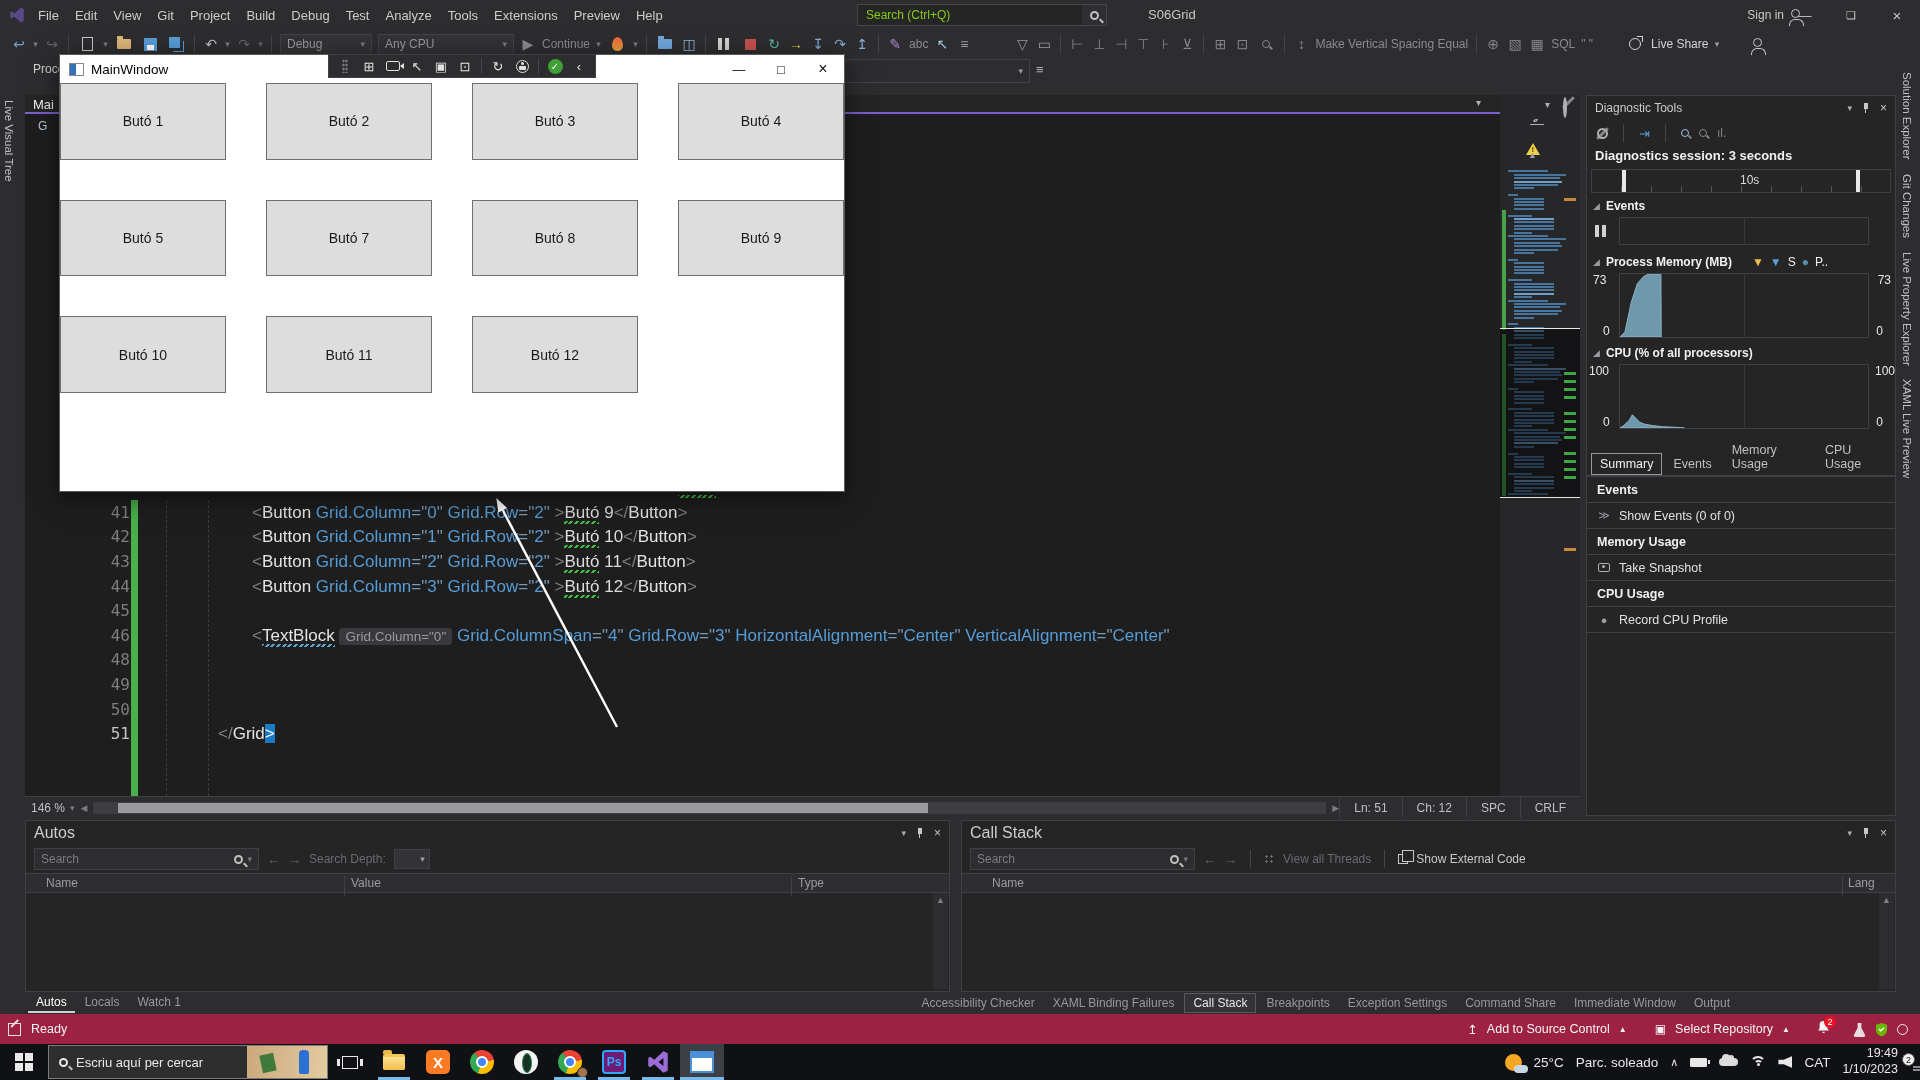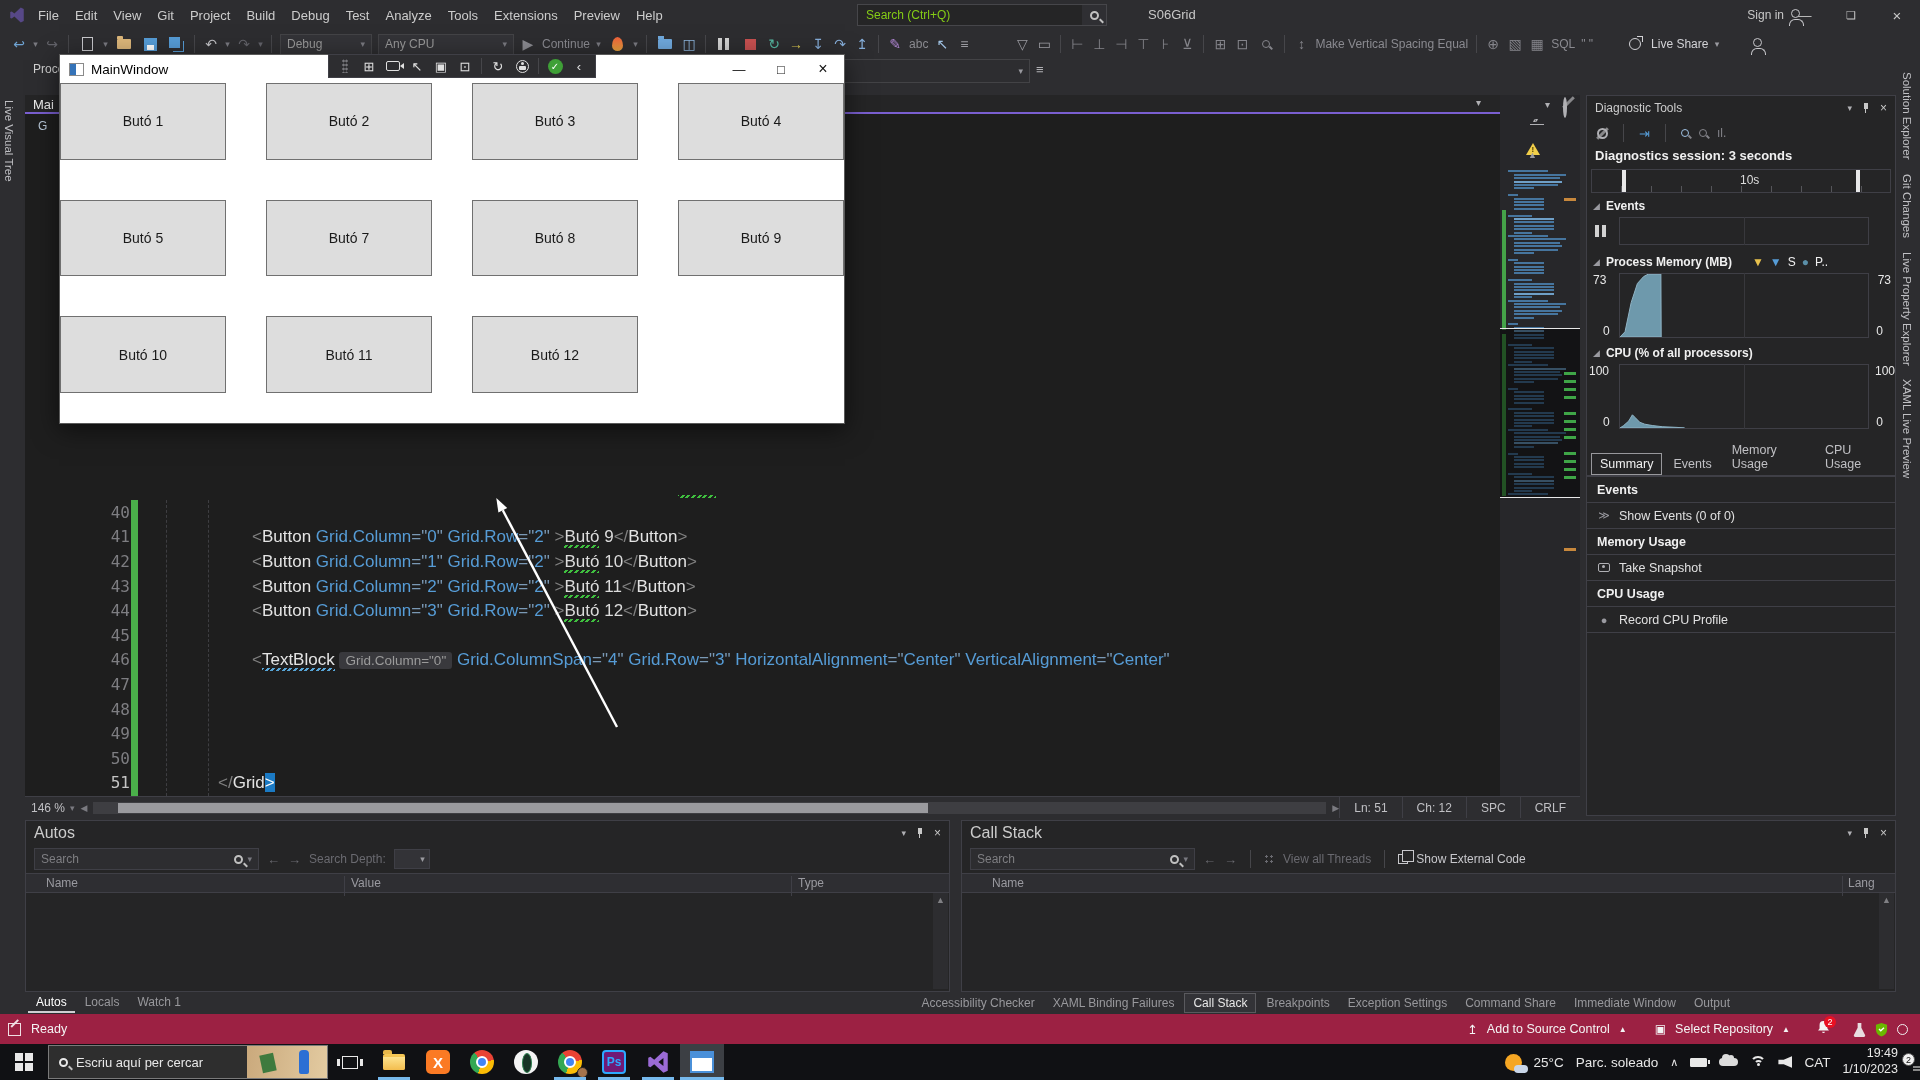--- a/index.html
+++ b/index.html
@@ -143,21 +143,21 @@
   #diag-tabs{display:flex;align-items:flex-end;gap:2px;padding:8px 4px 0 4px;border-bottom:2px solid #3f3f46;}
   #diag-tabs .dtab{padding:3px 8px;color:#c0c0c4;font-size:12.5px;border:1px solid transparent;}
   #diag-tabs .dtab.act{border:1px solid #98989c;color:#f0f0f0;background:#252526;}
   .srow{display:flex;align-items:center;gap:8px;height:26px;padding:0 10px;border-bottom:1px solid #3f3f46;font-size:12.5px;color:#e0e0e0;}
   .srow.hd{font-weight:bold;color:#f0f0f0;}
   .srow .sic{color:#9a9aa0;font-size:11px;width:14px;display:inline-flex;justify-content:center;}
   .ic-cam2{width:12px;height:9px;border:1.5px solid #b0b0b4;border-radius:2px;position:relative;}
   .ic-cam2::before{content:"";position:absolute;left:3px;top:1px;width:3px;height:3px;border-radius:50%;background:#b0b0b4;}
 
   
-  #appwin{left:59px;top:54px;width:786px;height:370px;background:#fff;border:1px solid #5a5a5a;box-shadow:0 6px 24px rgba(0,0,0,.55);z-index:30;}
+  #appwin{left:59px;top:54px;width:786px;height:438px;background:#fff;border:1px solid #5a5a5a;box-shadow:0 6px 24px rgba(0,0,0,.55);z-index:30;}
   #appwin-title{height:28px;background:#fff;display:flex;align-items:center;padding:0 0 0 9px;}
   #appwin-icon{width:15px;height:13px;border:1px solid #8a8a8a;background:linear-gradient(to right,#3573b8 0 45%,#ffffff 45%);margin-right:7px;}
   #appwin-title .t{font-size:13.5px;color:#000;}
   #appwin-ctrls{margin-left:auto;display:flex;height:28px;}
   #appwin-ctrls span{width:42px;display:flex;align-items:center;justify-content:center;color:#111;font-size:13px;}
   #btn-grid{position:absolute;left:0;top:28px;width:784px;height:310px;display:grid;grid-template-columns:repeat(4,1fr);grid-template-rows:repeat(3,1fr);gap:40px;}
   .wbtn{background:#dddddd;border:1px solid #707070;display:flex;align-items:center;justify-content:center;font-size:14px;color:#1a1a1a;}
   #julia{position:absolute;left:0;top:338px;width:784px;height:98px;display:flex;align-items:center;justify-content:center;font-size:24px;color:#1a1a1a;}
 
   
@@ -409,28 +409,26 @@
   <div id="editor" class="abs">
     <div id="tabstrip"></div>
     <div id="tab-frag">Mai</div>
     <div id="doc-caret">▾</div>
     <div id="purple-line"></div>
     <div id="crumb-frag">G</div>
     <div class="iguide" style="left:141px"></div>
     <div class="iguide" style="left:183px"></div>
     <div id="chgbar"></div>
     <div id="code-lines">
-        <div class="crow"><span class="lnum">40</span><span class="ctext" style="padding-left: 108px;"></span></div>
         <div class="crow"><span class="lnum">41</span><span class="ctext" style="padding-left: 108px;"><span class="c-p">&lt;</span><span class="c-t">Button</span><span class="c-x"> </span><span class="c-a">Grid.Column</span><span class="c-q">="</span><span class="c-v">0</span><span class="c-q">"</span><span class="c-x"> </span><span class="c-a">Grid.Row</span><span class="c-q">="</span><span class="c-v">2</span><span class="c-q">"</span><span class="c-x"> </span><span class="c-p">&gt;</span><span class="c-x sq-g">Butó</span><span class="c-x"> 9</span><span class="c-p">&lt;/</span><span class="c-t">Button</span><span class="c-p">&gt;</span></span></div>
         <div class="crow"><span class="lnum">42</span><span class="ctext" style="padding-left: 108px;"><span class="c-p">&lt;</span><span class="c-t">Button</span><span class="c-x"> </span><span class="c-a">Grid.Column</span><span class="c-q">="</span><span class="c-v">1</span><span class="c-q">"</span><span class="c-x"> </span><span class="c-a">Grid.Row</span><span class="c-q">="</span><span class="c-v">2</span><span class="c-q">"</span><span class="c-x"> </span><span class="c-p">&gt;</span><span class="c-x sq-g">Butó</span><span class="c-x"> 10</span><span class="c-p">&lt;/</span><span class="c-t">Button</span><span class="c-p">&gt;</span></span></div>
         <div class="crow"><span class="lnum">43</span><span class="ctext" style="padding-left: 108px;"><span class="c-p">&lt;</span><span class="c-t">Button</span><span class="c-x"> </span><span class="c-a">Grid.Column</span><span class="c-q">="</span><span class="c-v">2</span><span class="c-q">"</span><span class="c-x"> </span><span class="c-a">Grid.Row</span><span class="c-q">="</span><span class="c-v">2</span><span class="c-q">"</span><span class="c-x"> </span><span class="c-p">&gt;</span><span class="c-x sq-g">Butó</span><span class="c-x"> 11</span><span class="c-p">&lt;/</span><span class="c-t">Button</span><span class="c-p">&gt;</span></span></div>
         <div class="crow"><span class="lnum">44</span><span class="ctext" style="padding-left: 108px;"><span class="c-p">&lt;</span><span class="c-t">Button</span><span class="c-x"> </span><span class="c-a">Grid.Column</span><span class="c-q">="</span><span class="c-v">3</span><span class="c-q">"</span><span class="c-x"> </span><span class="c-a">Grid.Row</span><span class="c-q">="</span><span class="c-v">2</span><span class="c-q">"</span><span class="c-x"> </span><span class="c-p">&gt;</span><span class="c-x sq-g">Butó</span><span class="c-x"> 12</span><span class="c-p">&lt;/</span><span class="c-t">Button</span><span class="c-p">&gt;</span></span></div>
         <div class="crow"><span class="lnum">45</span><span class="ctext" style="padding-left: 108px;"></span></div>
         <div class="crow"><span class="lnum">46</span><span class="ctext" style="padding-left: 108px;"><span class="c-p">&lt;</span><span class="c-t sq-b">TextBlock</span><span class="c-x"> </span><span class="hint">Grid.Column="0"</span><span class="c-x"> </span><span class="c-a">Grid.ColumnSpan</span><span class="c-q">="</span><span class="c-v">4</span><span class="c-q">"</span><span class="c-x"> </span><span class="c-a">Grid.Row</span><span class="c-q">="</span><span class="c-v">3</span><span class="c-q">"</span><span class="c-x"> </span><span class="c-a">HorizontalAlignment</span><span class="c-q">="</span><span class="c-v">Center</span><span class="c-q">"</span><span class="c-x"> </span><span class="c-a">VerticalAlignment</span><span class="c-q">="</span><span class="c-v">Center</span><span class="c-q">"</span></span></div>
-        <div class="crow"><span class="lnum">47</span><span class="ctext" style="padding-left: 108px;"></span></div>
         <div class="crow"><span class="lnum">48</span><span class="ctext" style="padding-left: 108px;"></span></div>
         <div class="crow"><span class="lnum">49</span><span class="ctext" style="padding-left: 108px;"></span></div>
         <div class="crow"><span class="lnum">50</span><span class="ctext" style="padding-left: 108px;"></span></div>
         <div class="crow"><span class="lnum hl">51</span><span class="ctext" style="padding-left: 74px;"><span class="c-p">&lt;/</span><span class="c-t">Grid</span><span class="c-sel">&gt;</span></span></div>
       </div>
     <div id="sq-frag"></div>
   </div>
 
   <div id="minimap" class="abs">
       <div class="mline" style="left: 8px; top: 75.4px; width: 40px;"></div>

